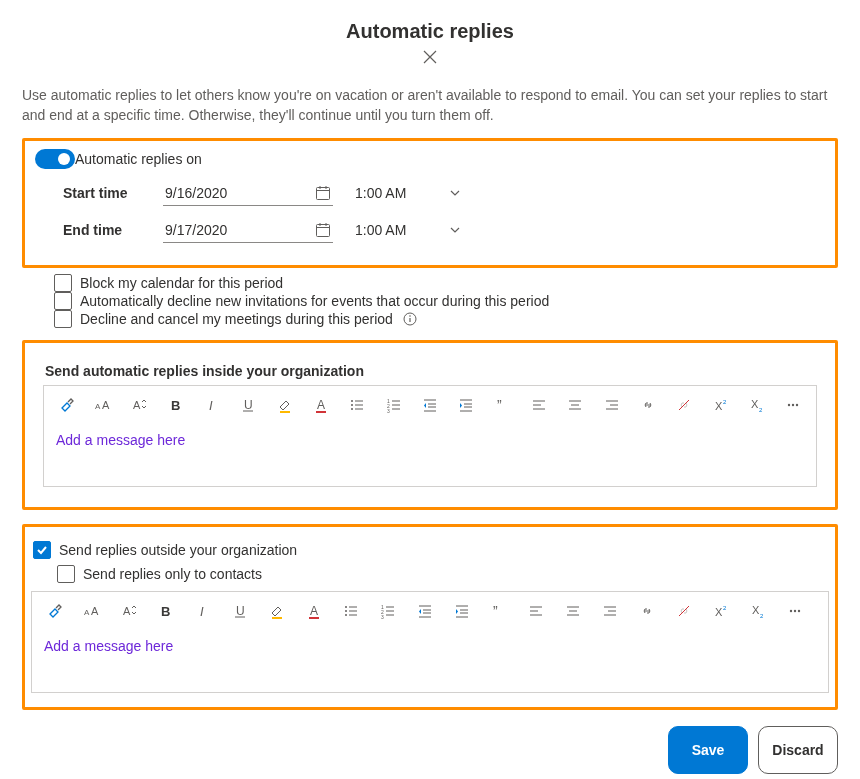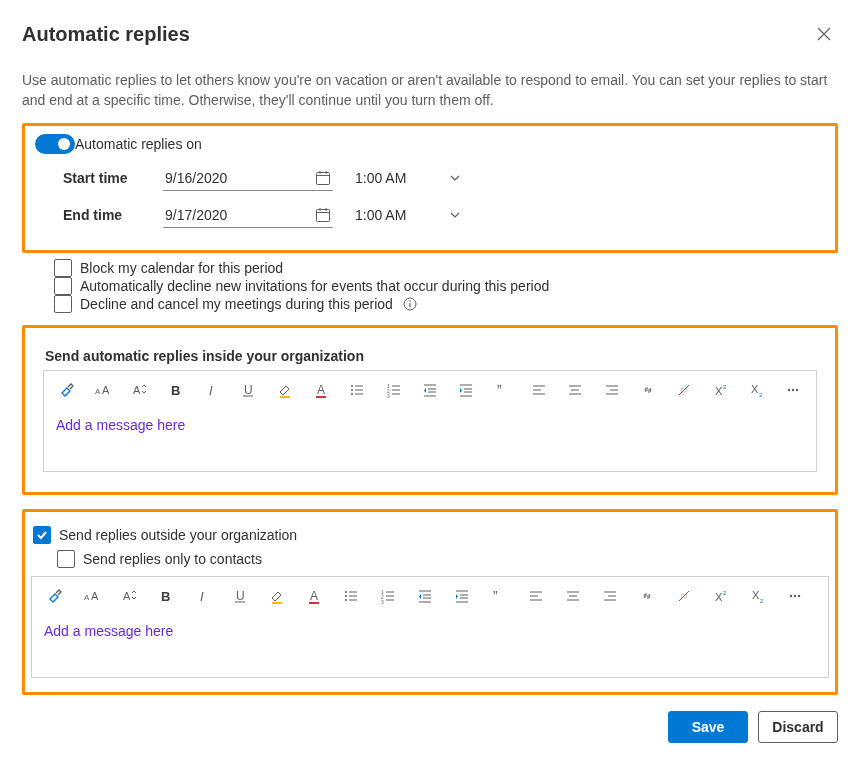--- a/index.html
+++ b/index.html
@@ -14,21 +14,21 @@
   *{box-sizing:border-box;}
   body{
     margin:0;
     font-family:"Segoe UI",Arial,sans-serif;
     font-size:14px;
     color:var(--text);
     background:#fff;
     width:860px;
   }
   .panel{padding:20px 22px 18px 22px;position:relative;}
-  .hdr{display:flex;align-items:center;justify-content:space-between;margin-bottom:22px;}
+  .hdr{display:flex;align-items:center;justify-content:space-between;margin-bottom:14px;flex-direction:column;}
   .title{font-size:20px;font-weight:600;}
   .close-x{width:28px;height:28px;display:flex;align-items:center;justify-content:center;color:#605e5c;cursor:pointer;}
   .close-x svg{width:14px;height:14px;}
   .desc{color:var(--subtle);line-height:1.45;margin-bottom:12px;}
   
   .hl{border:3px solid var(--orange);border-radius:2px;}
   .hl1{padding:8px 10px 10px 10px;margin-bottom:6px;}
   
   .toggle-row{display:flex;align-items:center;gap:0;margin-bottom:10px;}
   .toggle{
@@ -79,22 +79,22 @@
   .editor-body{
     min-height:62px;padding:8px 12px;color:#6d28d9;
   }
   
   .hl3{padding:8px 6px 8px 6px;margin-top:14px;}
   .hl3 .chk-indent{padding-left:26px;}
   .hl3 .editor{margin:8px 0 6px 0;}
   
   .footer{display:flex;justify-content:flex-end;gap:10px;margin-top:16px;}
   .btn{
-    min-width:80px;height:32px;border:1px solid var(--subtle);background:#fff;
-    display:flex;align-items:center;justify-content:center;border-radius:3px;
+    min-width:80px;height:48px;border:1px solid var(--subtle);background:#fff;
+    display:flex;align-items:center;justify-content:center;border-radius:10px;
     font-weight:600;font-size:14px;cursor:pointer;
   }
   .btn.primary{background:var(--primary);border-color:var(--primary);color:#fff;}
 </style>
 </head>
 <body>
 
 <div class="panel">
 
   <div class="hdr">

